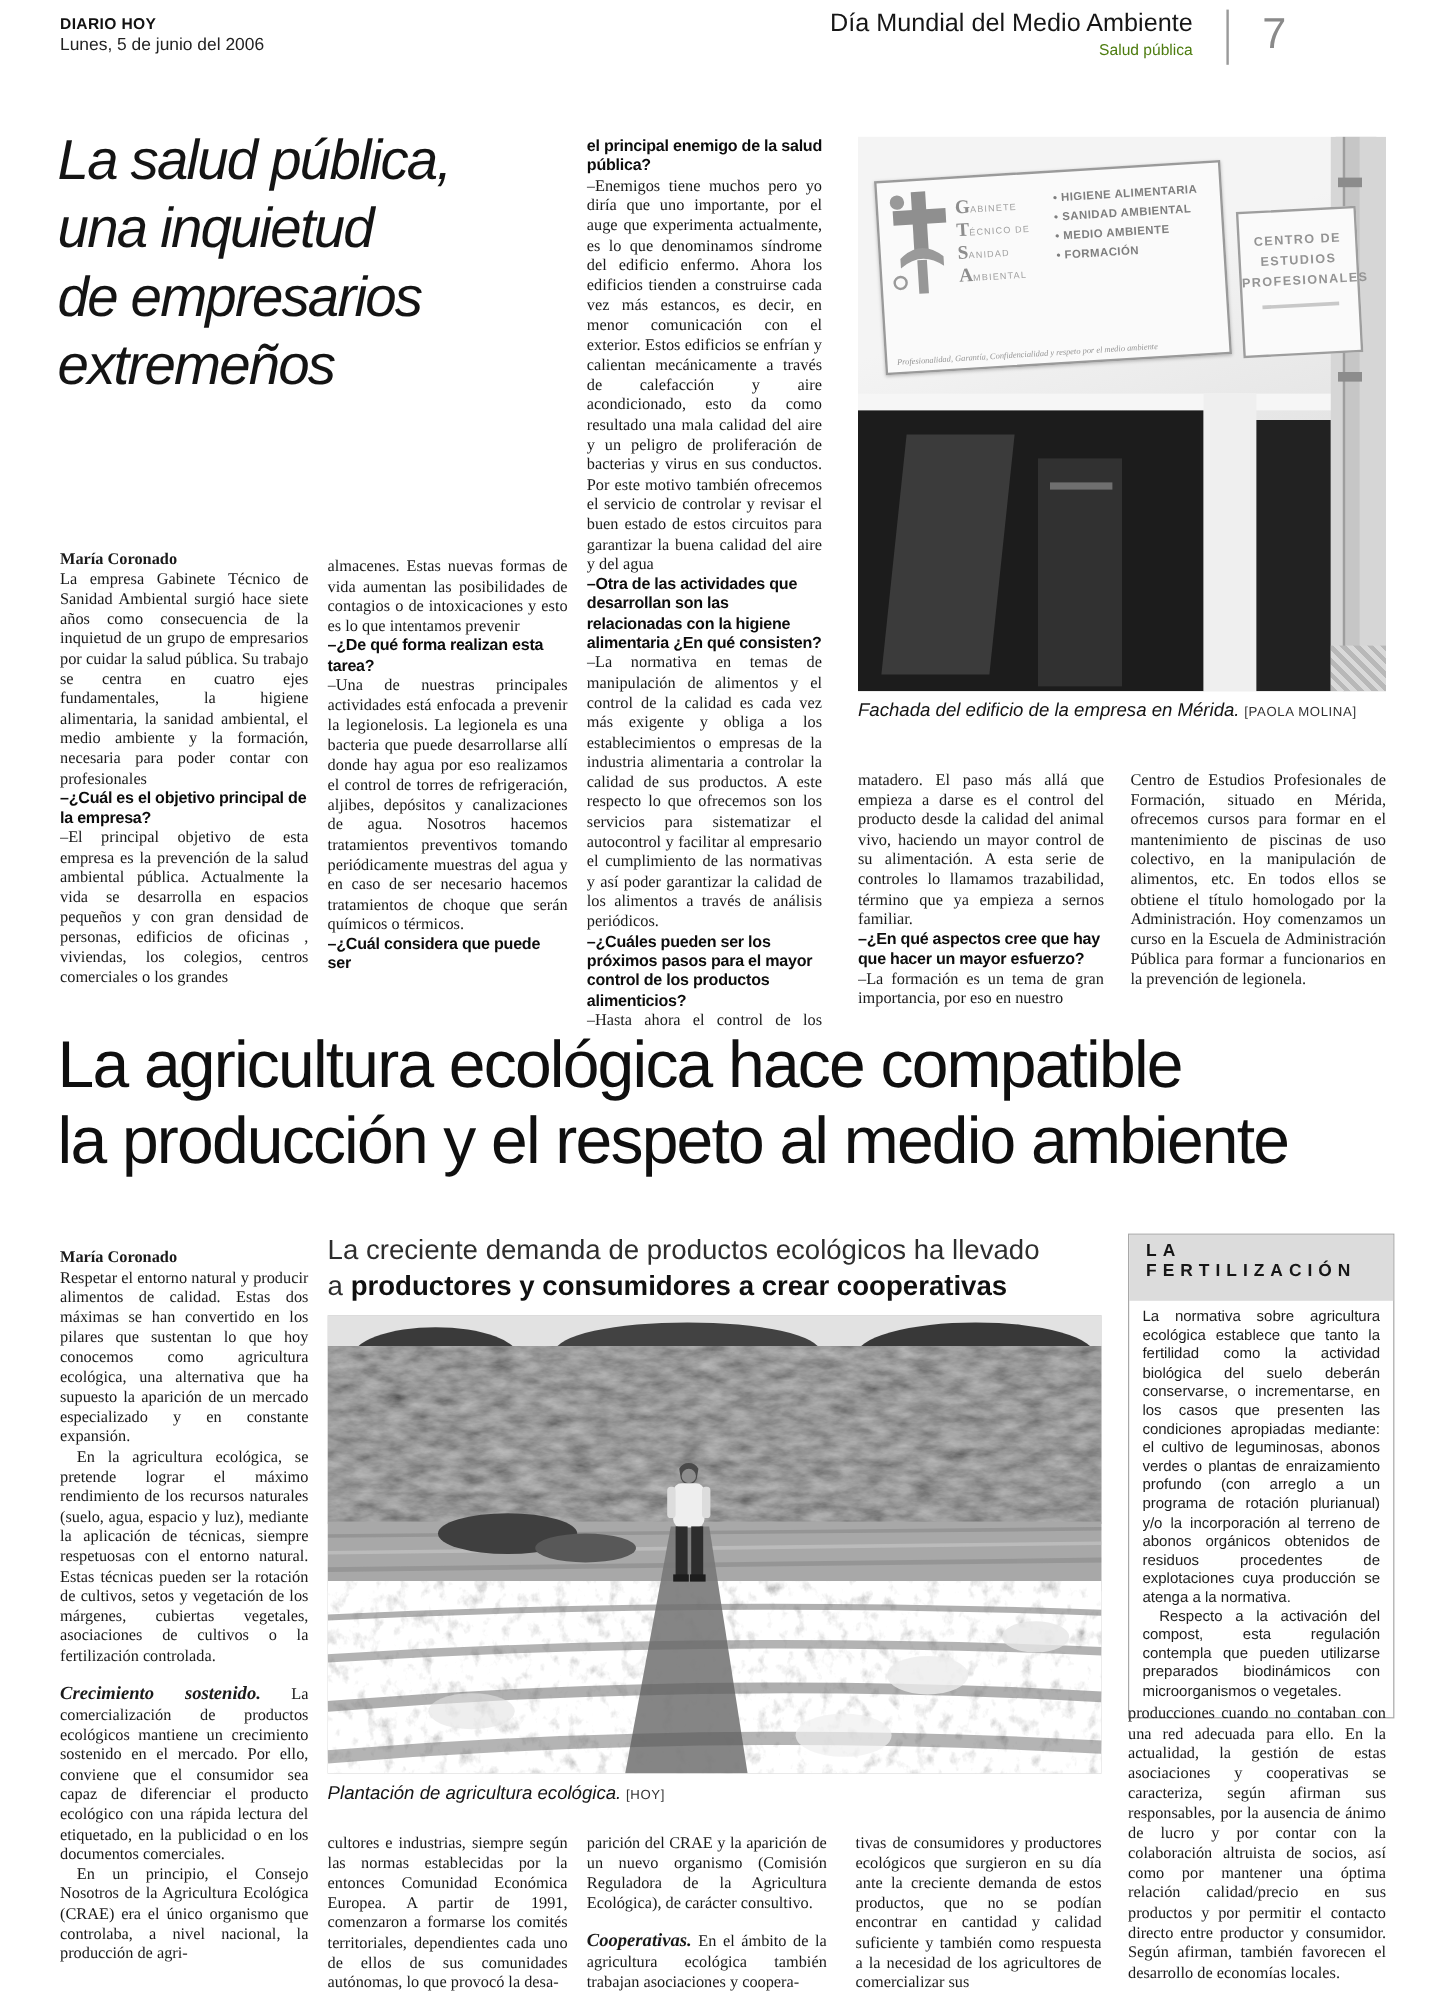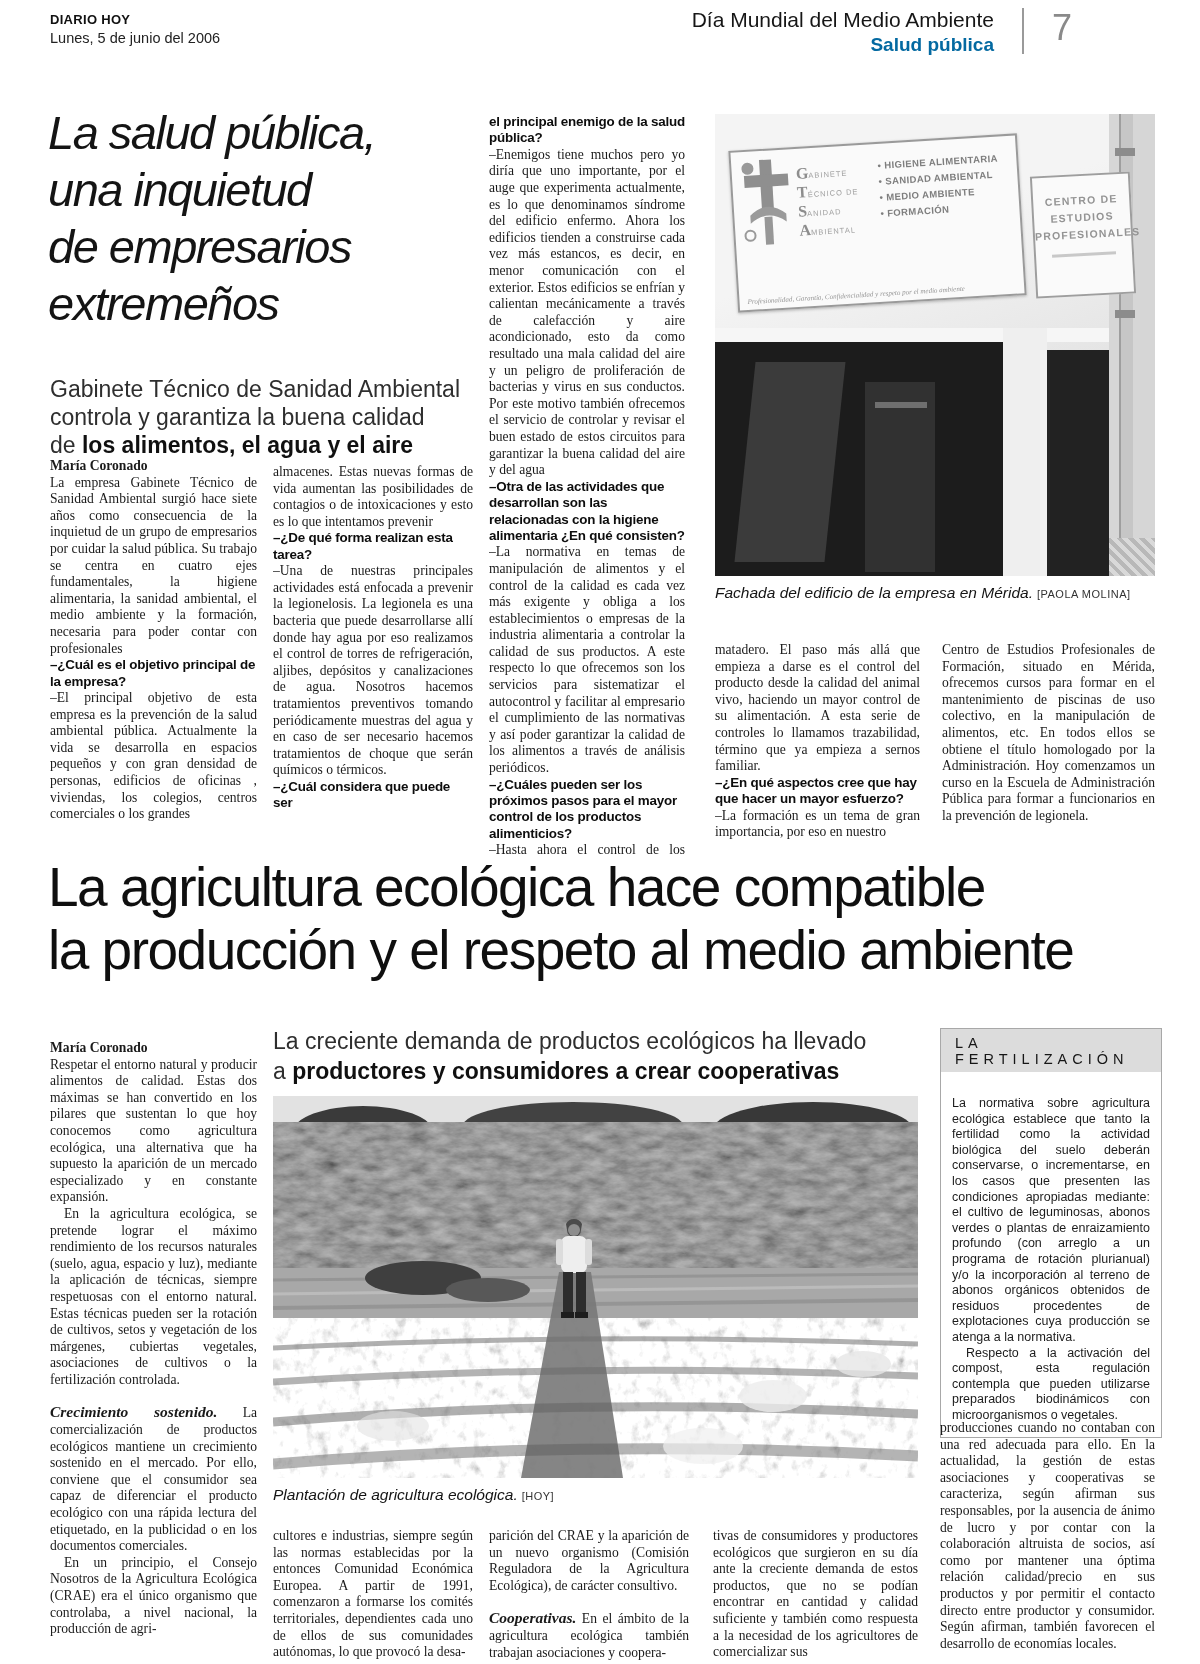--- a/index.html
+++ b/index.html
@@ -7,21 +7,21 @@
         font-family:"Liberation Sans",sans-serif;color:#111;border-radius:25px;}
   .abs{position:absolute;}
 
   
   .mast-left{left:50px;top:12px;}
   .mast-title{font-size:13px;font-weight:700;letter-spacing:.3px;color:#111;}
   .mast-date{font-size:14.5px;color:#222;margin-top:3px;}
   .mast-right{left:690px;top:8px;width:382px;display:flex;justify-content:flex-end;align-items:flex-start;gap:28px;}
   .mast-sec{text-align:right;}
   .mast-sec-title{font-size:21px;color:#161616;line-height:24px;}
-  .mast-sec-sub{font-size:19px;font-weight:700;color:#0369a1;margin-top:2px;}
+  .mast-sec-sub{font-size:13px;font-weight:400;color:#4d7c0f;margin-top:2px;}
   .mast-divider{width:2px;height:46px;background:#9a9a9a;}
   .mast-num{font-size:36px;color:#8a8a8a;line-height:40px;font-weight:400;}
 
   
   .kicker{left:50px;top:86px;font-size:15px;}
   .kicker-name{font-weight:700;color:#9a9a9a;letter-spacing:.3px;}
   .kicker-rest{color:#222;}
   .h1-wrap{left:48px;top:104px;width:470px;font-style:italic;font-size:47px;line-height:57px;
            letter-spacing:-1.5px;color:#141414;}
   .sub1{left:50px;top:375px;width:430px;font-size:23px;line-height:28px;color:#2e2e2e;}
@@ -88,22 +88,22 @@
   .sub2 b{color:#101010;}
   .a2c1{left:50px;top:1040px;width:207px;height:624px;}
   .a2c2{left:273px;top:1528px;width:200px;height:136px;}
   .a2c3{left:489px;top:1528px;width:200px;height:136px;}
   .a2c4{left:713px;top:1528px;width:205px;height:136px;}
   .a2c5{left:940px;top:1420px;width:215px;height:244px;}
 
   .photo2{left:273px;top:1096px;width:645px;height:382px;overflow:hidden;background:#cfcfcf;}
   .sidebar{left:940px;top:1028px;width:222px;border:1px solid #a8a8a8;background:#fff;
            box-sizing:border-box;padding:0 11px 14px 11px;}
-  .sidebar-title{background:#dcdcdc;margin:0 -11px 24px -11px;padding:6px 10px 5px 14px;
-                 font-size:14.5px;font-weight:400;letter-spacing:5px;color:#161616;}
+  .sidebar-title{background:#dcdcdc;margin:0 -11px 6px -11px;padding:6px 10px 17px 14px;
+                 font-size:14.5px;font-weight:700;letter-spacing:5px;color:#161616;}
 </style>
 </head>
 <body>
 
 <div class="page">
 
   <div class="abs mast-left">
     <div class="mast-title">DIARIO HOY</div>
     <div class="mast-date">Lunes, 5 de junio del 2006</div>
   </div>
@@ -117,25 +117,20 @@
   </div>
 
 
   <div class="abs h1-wrap">
     <div>La salud pública,</div>
     <div>una inquietud</div>
     <div>de empresarios</div>
     <div>extremeños</div>
   </div>
 
-  <div class="abs sub1">
-    <div>Gabinete Técnico de Sanidad Ambiental</div>
-    <div>controla y garantiza la buena calidad</div>
-    <div><span>de </span><b>los alimentos, el agua y el aire</b></div>
-  </div>
 
   <div class="abs col a1c1">
     <p class="byline">María Coronado</p>
     <div>
         <p class="body">La empresa Gabinete Técnico de Sanidad Ambiental surgió hace siete años como consecuencia de la inquietud de un grupo de empresarios por cuidar la salud pública. Su trabajo se centra en cuatro ejes fundamentales, la higiene alimentaria, la sanidad ambiental, el medio ambiente y la formación, necesaria para poder contar con profesionales</p>
         <p class="q">–¿Cuál es el objetivo principal de la empresa?</p>
         <p class="body">–El principal objetivo de esta empresa es la prevención de la salud ambiental pública. Actualmente la vida se desarrolla en espacios pequeños y con gran densidad de personas, edificios de oficinas , viviendas,  los colegios, centros comerciales o los grandes</p>
       </div>
   </div>
   <div class="abs col a1c2">

